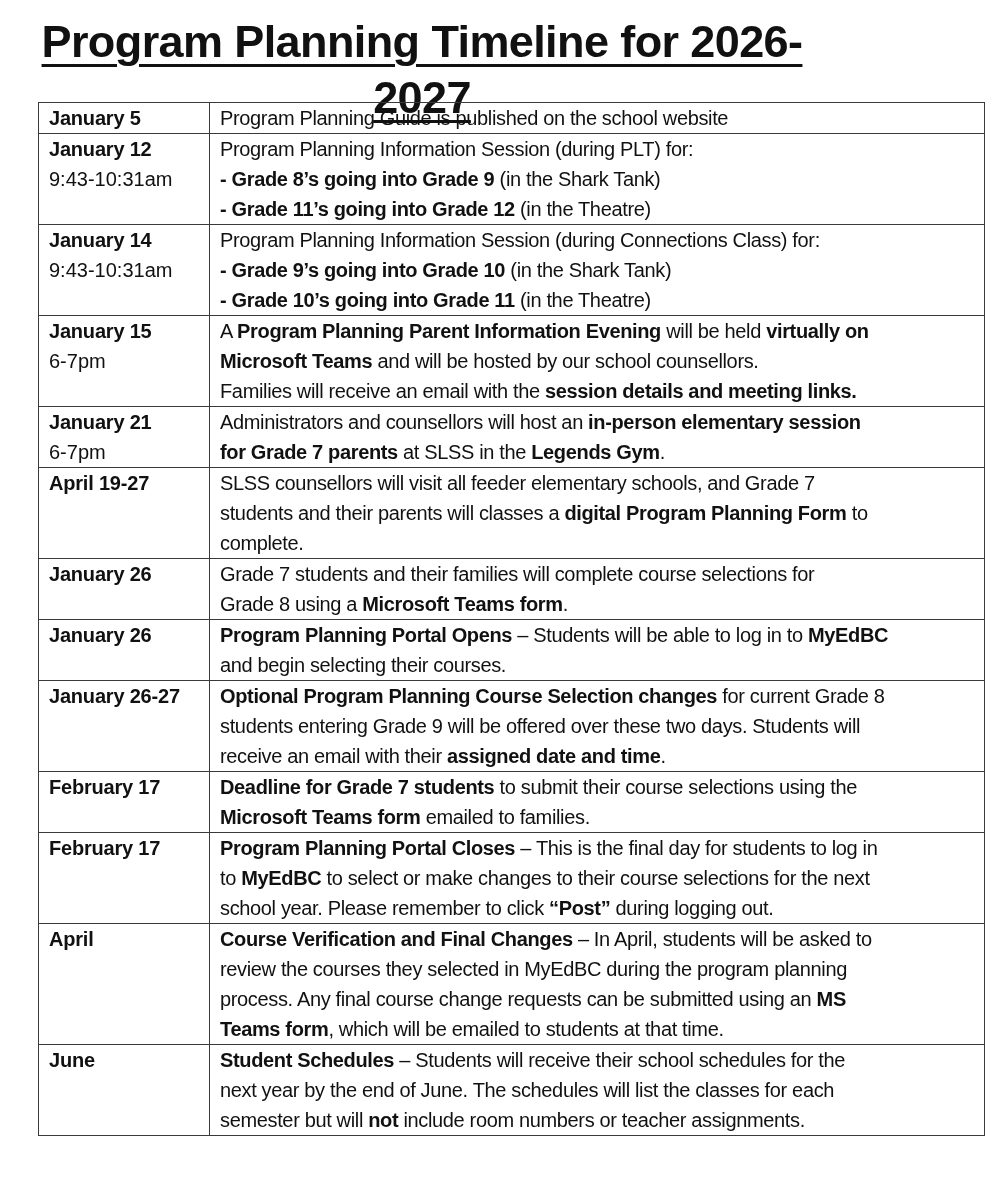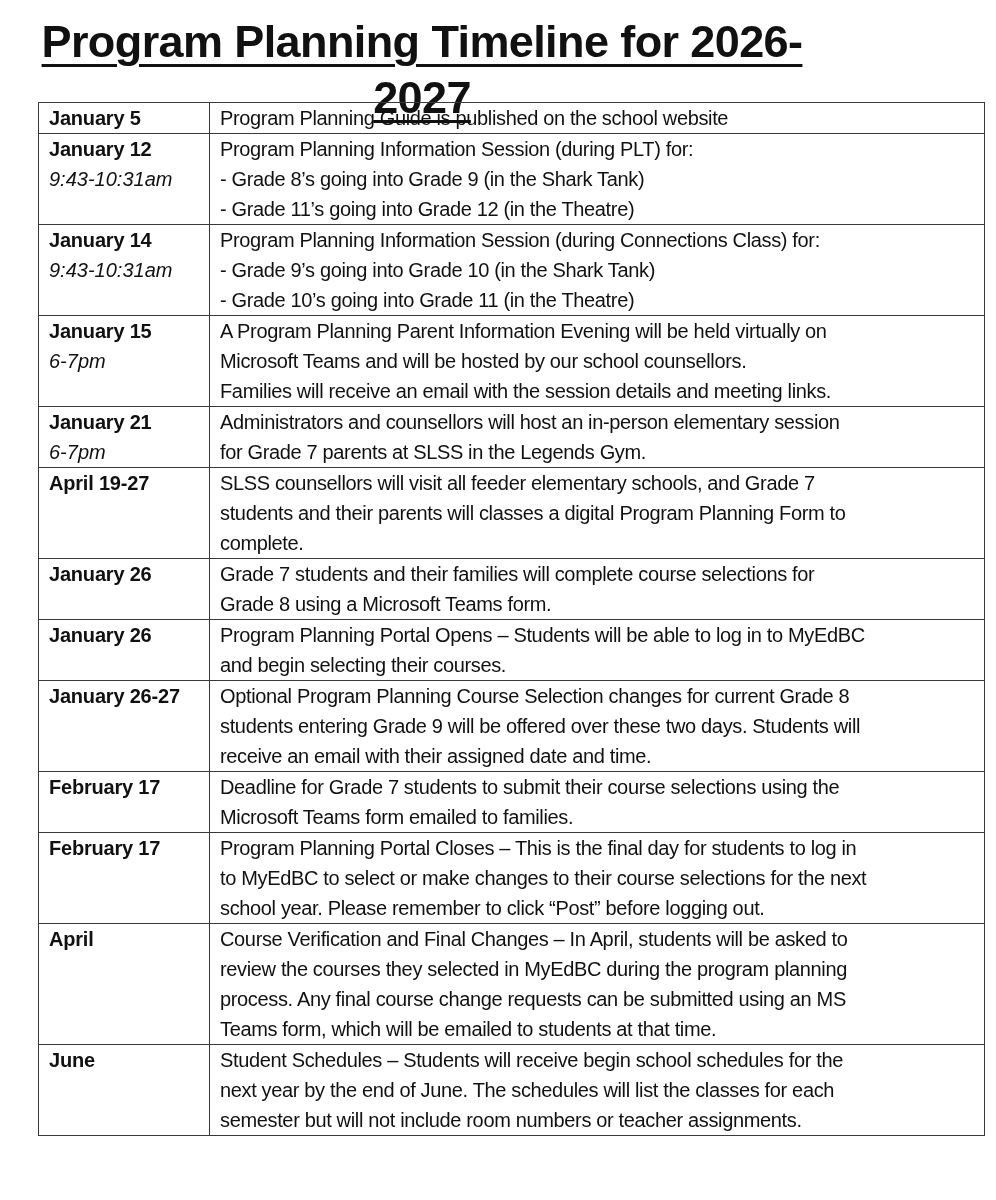--- a/index.html
+++ b/index.html
@@ -15,23 +15,23 @@
     position: absolute; left: 38px; top: 102px; width: 946px;
     border-collapse: collapse; table-layout: fixed;
     font-size: 20px; line-height: 30px;
   }
   table.timeline td {
     border: 1.5px solid #3a3a3a; vertical-align: top; padding: 0 8px 0 10px;
   }
   col.c1 { width: 171px; }
   col.c2 { width: 775px; }
   .date { font-weight: bold; display: block; letter-spacing: -0.2px; }
-  .time { display: block; font-style: italic; }
+  .time { display: block; }
   .desc { letter-spacing: -0.35px; }
-  .desc b { font-weight: normal; }
+  .desc b { font-weight: bold; }
   .line { display: block; }
 </style>
 </head>
 <body>
 
 <div class="title">
   <span>Program Planning Timeline for 2026-2027</span>
 </div>
 
 <table class="timeline">
@@ -138,38 +138,38 @@
           <span class="line"><b>Microsoft Teams form</b><span> emailed to families.</span></span>
         </td>
       </tr>
       <tr>
         <td>
           <span class="date">February 17</span>
         </td>
         <td class="desc">
           <span class="line"><b>Program Planning Portal Closes</b><span> – This is the final day for students to log in</span></span>
           <span class="line"><span>to </span><b>MyEdBC</b><span> to select or make changes to their course selections for the next</span></span>
-          <span class="line"><span>school year. Please remember to click </span><b>“Post”</b><span> before logging out.</span></span>
+          <span class="line"><span>school year. Please remember to click </span><b>“Post”</b><span> during logging out.</span></span>
         </td>
       </tr>
       <tr>
         <td>
           <span class="date">April</span>
         </td>
         <td class="desc">
           <span class="line"><b>Course Verification and Final Changes</b><span> – In April, students will be asked to</span></span>
           <span class="line"><span>review the courses they selected in MyEdBC during the program planning</span></span>
           <span class="line"><span>process. Any final course change requests can be submitted using an </span><b>MS</b></span>
           <span class="line"><b>Teams form</b><span>, which will be emailed to students at that time.</span></span>
         </td>
       </tr>
       <tr>
         <td>
           <span class="date">June</span>
         </td>
         <td class="desc">
-          <span class="line"><b>Student Schedules</b><span> – Students will receive begin school schedules for the</span></span>
+          <span class="line"><b>Student Schedules</b><span> – Students will receive their school schedules for the</span></span>
           <span class="line"><span>next year by the end of June. The schedules will list the classes for each</span></span>
           <span class="line"><span>semester but will </span><b>not</b><span> include room numbers or teacher assignments.</span></span>
         </td>
       </tr>
     </tbody>
 </table>
 
 </body></html>

